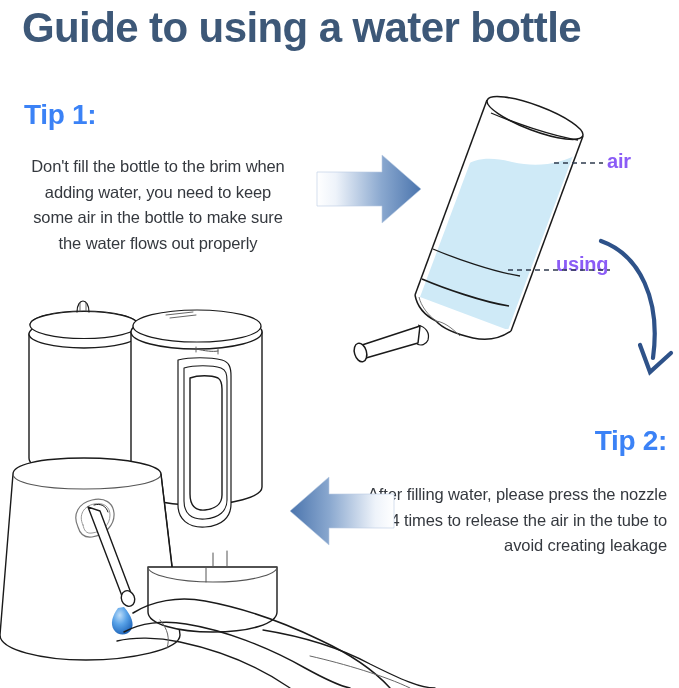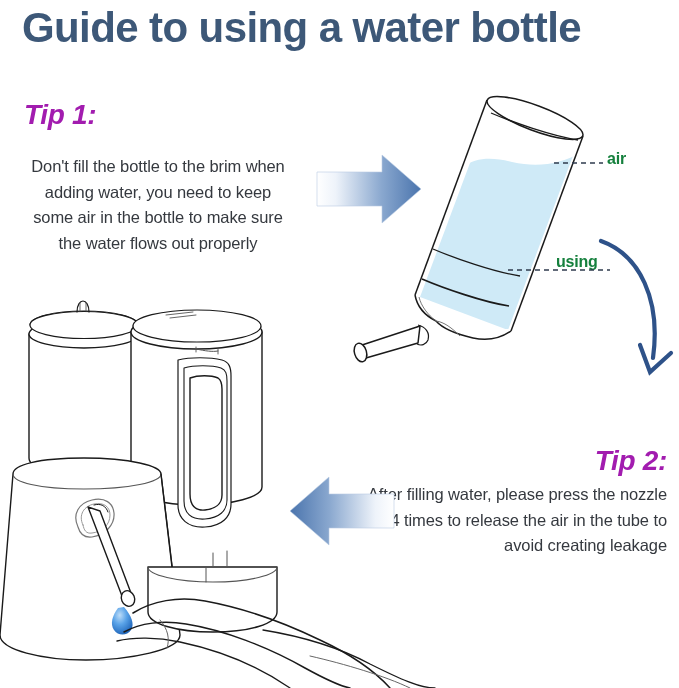--- a/index.html
+++ b/index.html
@@ -36,25 +36,24 @@
     white-space: nowrap;
   }
 
   
   .tip-heading {
     position: absolute;
     font-size: 28px;
     line-height: 34px;
     font-weight: 700;
     letter-spacing: -0.3px;
-    color: #a21caf;
-    font-style: italic;
+    color: #3b82f6;
   }
   #tip1-heading { left: 24px; top: 98px; }
-  #tip2-heading { right: 12px; top: 424px; text-align: right; margin-top: 20px; }
+  #tip2-heading { right: 12px; top: 424px; text-align: right; }
 
   
   .tip-body {
     position: absolute;
     font-size: 16.5px;
     line-height: 25.5px;
     color: #35393f;
     letter-spacing: -0.1px;
   }
   #tip1-body {
@@ -76,23 +75,23 @@
     left: 0;
     top: 0;
     width: 679px;
     height: 688px;
     pointer-events: none;
   }
 
   
   .leader-label {
     position: absolute;
-    font-size: 16px;
+    font-size: 20px;
     font-weight: 700;
-    color: #15803d;
+    color: #8b5cf6;
     letter-spacing: -0.2px;
   }
   #label-air   { left: 607px; top: 150px; }
   #label-water { left: 556px; top: 253px; }
 </style>
 </head>
 <body>
 
 <div id="page">
 

